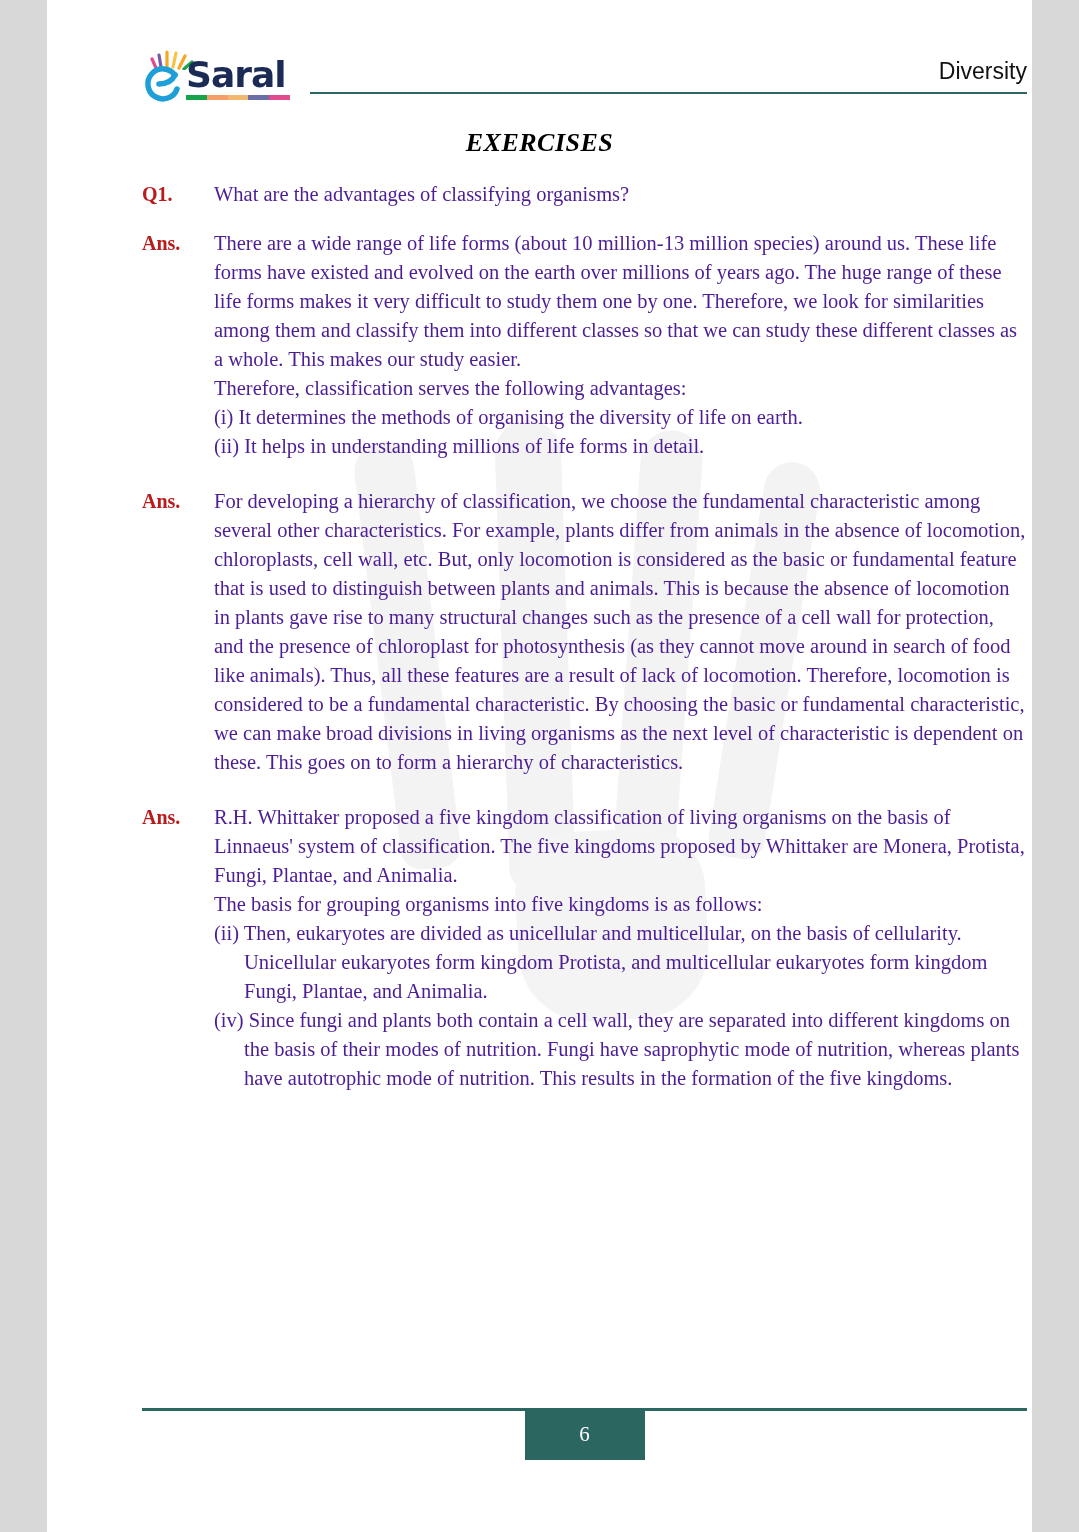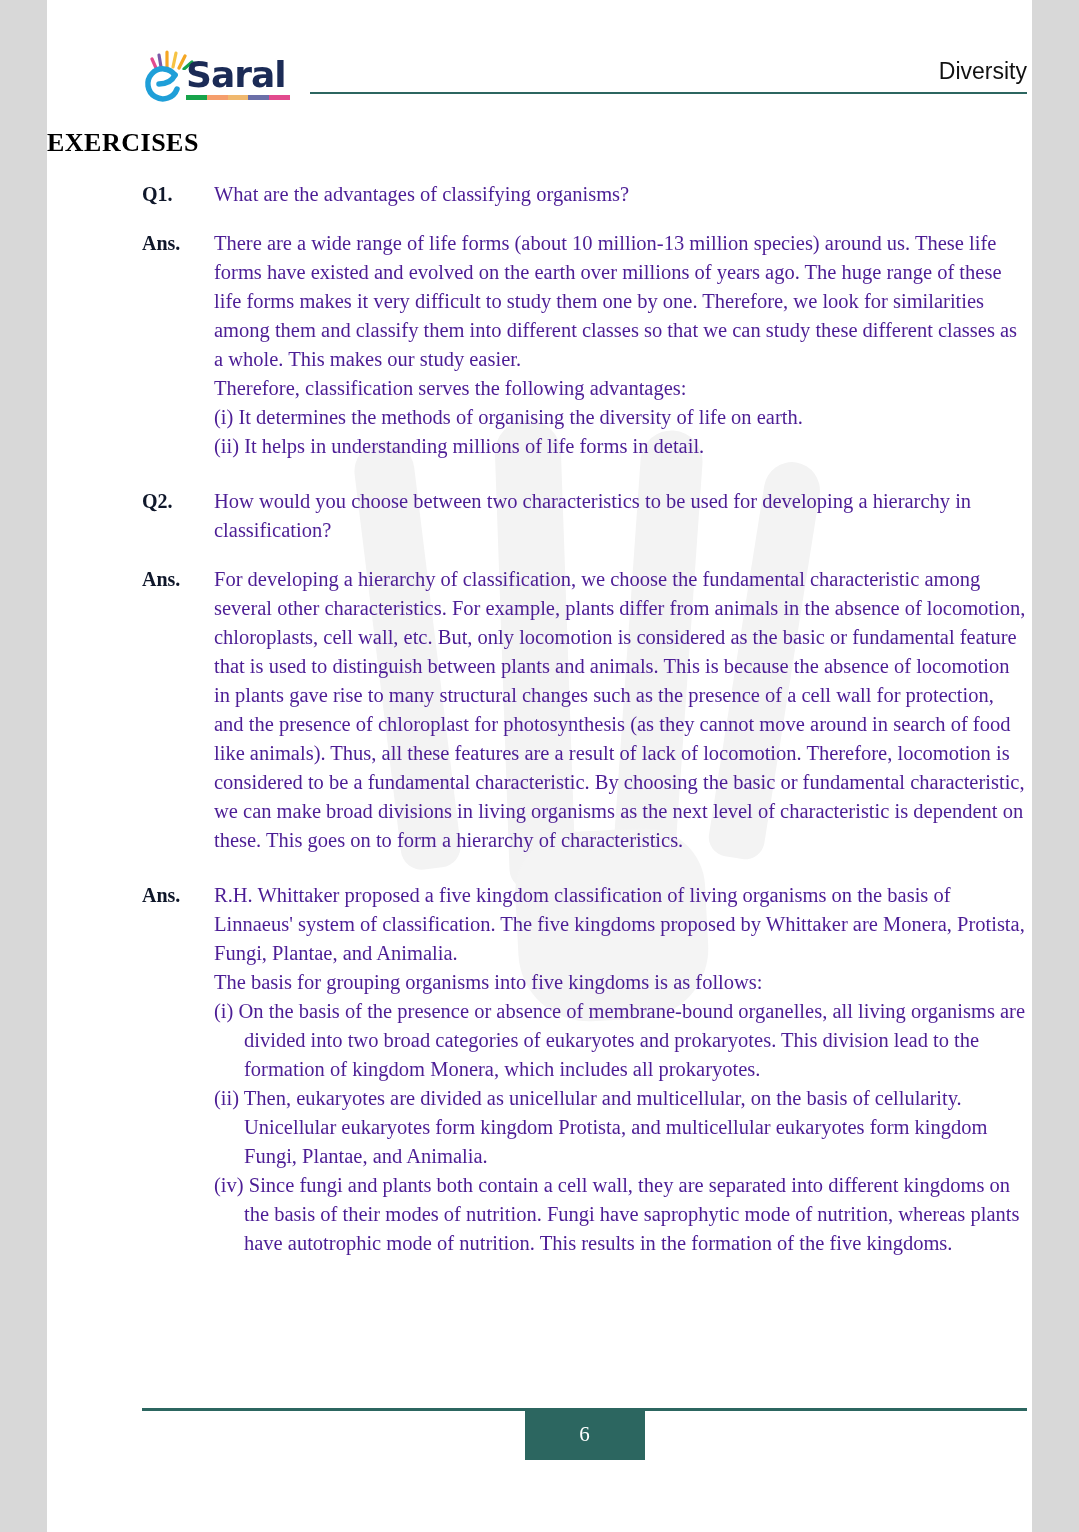--- a/index.html
+++ b/index.html
@@ -134,44 +134,46 @@
     color: #111111;
     font-family: Liberation Sans, sans-serif;
   }
 
   
   .doc-title {
     position: absolute;
     left: 0;
     right: 0;
     top: 128px;
+    text-align: center;
     font-size: 26px;
     font-weight: bold;
     letter-spacing: 0.5px;
     color: #000;
+    font-style: italic;
   }
 
   .qa-area {
     position: absolute;
     left: 95px;
     top: 180px;
     width: 885px;
   }
 
   .block {
     display: flex;
     align-items: flex-start;
     margin-bottom: 18px;
   }
   .tag {
     flex: 0 0 auto;
     width: 72px;
     font-weight: bold;
     font-size: 20px;
-    color: #0f172a;
+    color: #b91c1c;
     line-height: 29px;
   }
   .body-text {
     flex: 1 1 auto;
     font-size: 20.5px;
     line-height: 29px;
     color: #4c1d95;
     text-align: left;
   }
   .body-text p { margin: 0; }
@@ -273,38 +275,31 @@
         </div>
         <div class="block gap-a">
           <div class="tag">Ans.</div>
           <div class="body-text">
             <p>There are a wide range of life forms (about 10 million-13 million species) around us. These life forms have existed and evolved on the earth over millions of years ago. The huge range of these life forms makes it very difficult to study them one by one. Therefore, we look for similarities among them and classify them into different classes so that we can study these different classes as a whole. This makes our study easier.</p>
             <p>Therefore, classification serves the following advantages:</p>
             <p class="hang">(i) It determines the methods of organising the diversity of life on earth.</p>
             <p class="hang">(ii) It helps in understanding millions of life forms in detail.</p>
           </div>
         </div>
-        <div class="block gap-q">
-          <div class="tag">Q2.</div>
-          <div class="body-text">
-            <p>How would you choose between two characteristics to be used for developing a hierarchy in classification?</p>
-          </div>
-        </div>
         <div class="block gap-a">
           <div class="tag">Ans.</div>
           <div class="body-text">
             <p>For developing a hierarchy of classification, we choose the fundamental characteristic among several other characteristics. For example, plants differ from animals in the absence of locomotion, chloroplasts, cell wall, etc. But, only locomotion is considered as the basic or fundamental feature that is used to distinguish between plants and animals. This is because the absence of locomotion in plants gave rise to many structural changes such as the presence of a cell wall for protection, and the presence of chloroplast for photosynthesis (as they cannot move around in search of food like animals). Thus, all these features are a result of lack of locomotion. Therefore, locomotion is considered to be a fundamental characteristic. By choosing the basic or fundamental characteristic, we can make broad divisions in living organisms as the next level of characteristic is dependent on these. This goes on to form a hierarchy of characteristics.</p>
           </div>
         </div>
         <div class="block gap-a">
           <div class="tag">Ans.</div>
           <div class="body-text">
             <p>R.H. Whittaker proposed a five kingdom classification of living organisms on the basis of Linnaeus' system of classification. The five kingdoms proposed by Whittaker are Monera, Protista, Fungi, Plantae, and Animalia.</p>
             <p>The basis for grouping organisms into five kingdoms is as follows:</p>
-            <p class="hang">(i) On the basis of the presence or absence of membrane-bound organelles, all living organisms are divided into two broad categories of eukaryotes and prokaryotes. This division lead to the formation of kingdom Monera, which includes all prokaryotes.</p>
             <p class="hang">(ii) Then, eukaryotes are divided as unicellular and multicellular, on the basis of cellularity. Unicellular eukaryotes form kingdom Protista, and multicellular eukaryotes form kingdom Fungi, Plantae, and Animalia.</p>
             <p class="hang">(iv) Since fungi and plants both contain a cell wall, they are separated into different kingdoms on the basis of their modes of nutrition. Fungi have saprophytic mode of nutrition, whereas plants have autotrophic mode of nutrition. This results in the formation of the five kingdoms.</p>
           </div>
         </div>
       </div>
 
     <div class="footer">
       <div class="footer-rule"></div>
       <div class="page-badge">6</div>
     </div>

